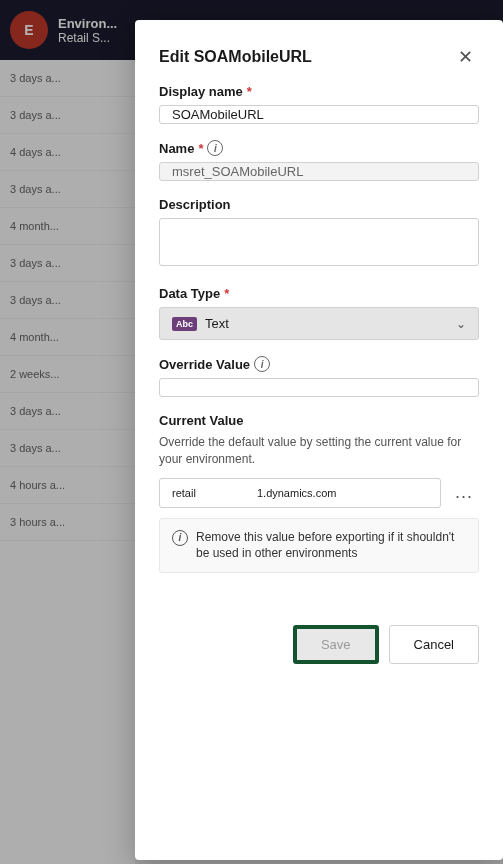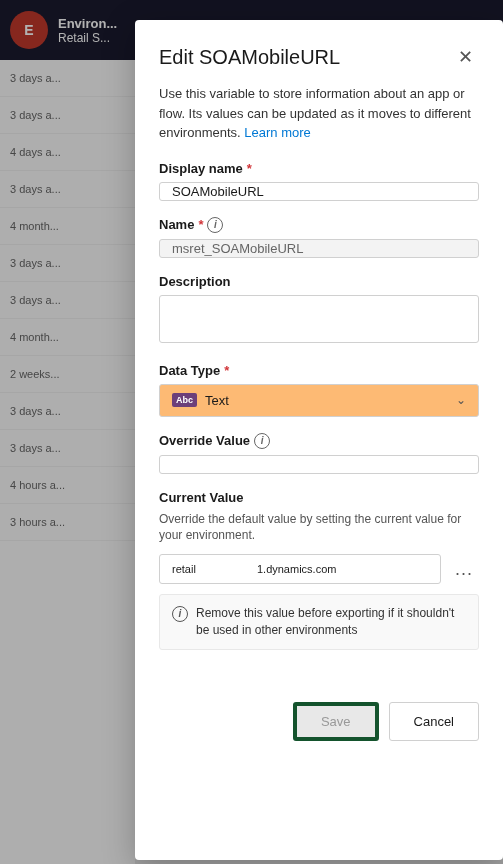--- a/index.html
+++ b/index.html
@@ -89,22 +89,22 @@
     }
 
     .modal-header {
       display: flex;
       align-items: center;
       justify-content: space-between;
       margin-bottom: 14px;
     }
 
     .modal-title {
-      font-size: 20px;
-      font-weight: 400;
+      font-size: 16px;
+      font-weight: 700;
       color: #1a1a1a;
     }
 
     .close-btn {
       background: none;
       border: none;
       cursor: pointer;
       font-size: 18px;
       color: #555;
       padding: 2px 6px;
@@ -179,21 +179,21 @@
     }
 
     
     .dropdown-field {
       width: 100%;
       padding: 8px 12px;
       border: 1px solid #d0d0d0;
       border-radius: 3px;
       font-size: 13px;
       color: #1a1a1a;
-      background: #fdba74;
+      background: #e5e5e5;
       display: flex;
       align-items: center;
       justify-content: space-between;
       cursor: pointer;
       user-select: none;
     }
 
     .dropdown-left {
       display: flex;
       align-items: center;
@@ -345,24 +345,20 @@
 
 <div class="overlay"></div>
 
 <div class="modal">
 
   <div class="modal-header">
     <h2 class="modal-title">Edit SOAMobileURL</h2>
     <button class="close-btn">✕</button>
   </div>
 
-  <p class="modal-description">
-    <span>Use this variable to store information about an app or flow. Its values can be updated as it moves to different environments.</span>
-    <a class="learn-more" href="#">Learn more</a>
-  </p>
 
   <div class="field-group">
     <div class="field-label">
       <span>Display name</span>
       <span class="required-star">*</span>
     </div>
     <input class="field-input" type="text" value="SOAMobileURL" style="">
   </div>
 
   <div class="field-group">

